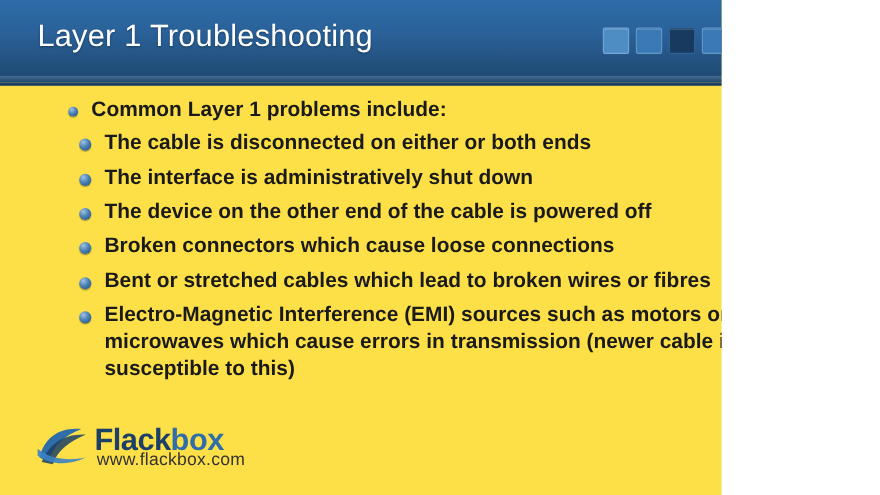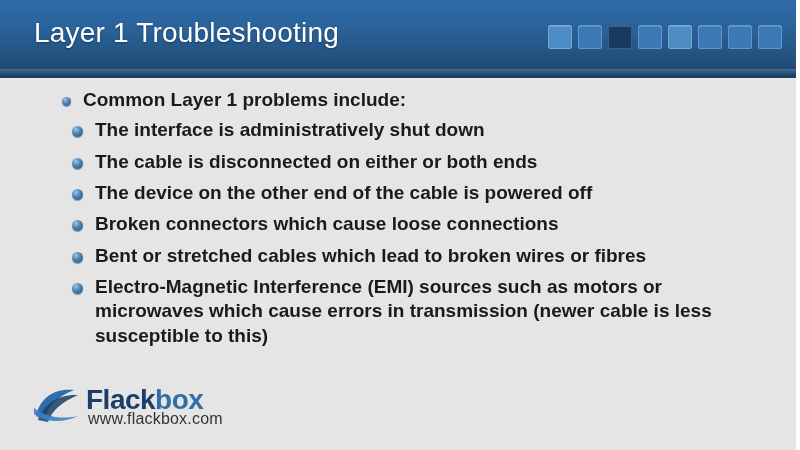--- a/index.html
+++ b/index.html
@@ -8,23 +8,23 @@
   }
   body {
     width: 800px;
     height: 450px;
     background: #ffffff;
     font-family: "Liberation Sans", sans-serif;
     overflow: hidden;
   }
   .slide {
     position: relative;
-    width: 796px;
+    width: 656px;
     height: 450px;
-    background: #e5e5e5;
+    background: #fde047;
     box-sizing: border-box;
     overflow: hidden;
   }
   
   .header {
     position: absolute;
     left: 0;
     top: 0;
     width: 800px;
     height: 75px;
@@ -171,25 +171,25 @@
   </div>
 
   <div class="content">
     <ul class="bullets">
       <li class="bullet lvl1">
         <span class="bdot"></span>
         <span class="btext">Common Layer 1 problems include:</span>
       </li>
       <li class="bullet lvl2">
         <span class="bdot"></span>
+        <span class="btext">The cable is disconnected on either or both ends</span>
+      </li>
+      <li class="bullet lvl2">
+        <span class="bdot"></span>
         <span class="btext">The interface is administratively shut down</span>
-      </li>
-      <li class="bullet lvl2">
-        <span class="bdot"></span>
-        <span class="btext">The cable is disconnected on either or both ends</span>
       </li>
       <li class="bullet lvl2">
         <span class="bdot"></span>
         <span class="btext">The device on the other end of the cable is powered off</span>
       </li>
       <li class="bullet lvl2">
         <span class="bdot"></span>
         <span class="btext">Broken connectors which cause loose connections</span>
       </li>
       <li class="bullet lvl2">

